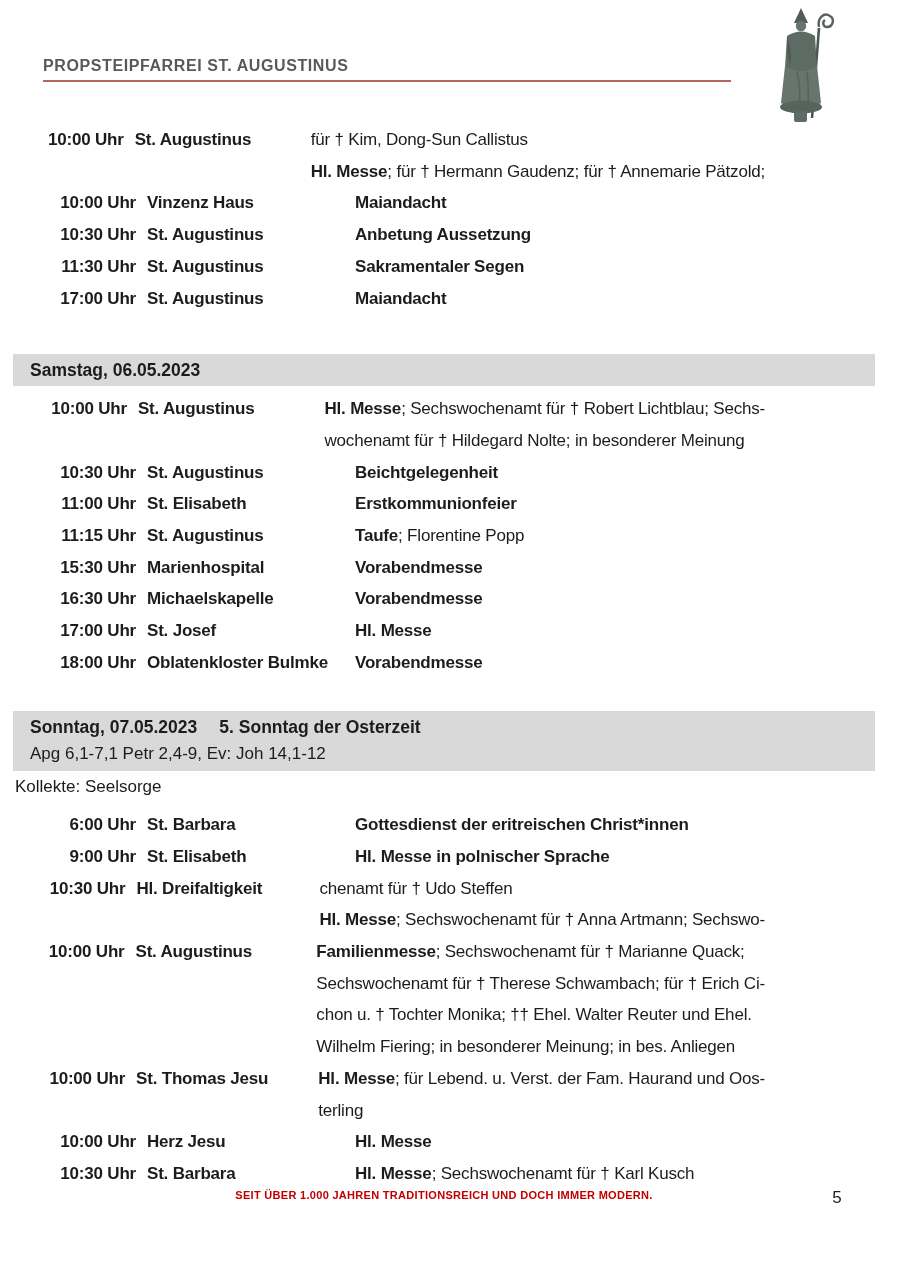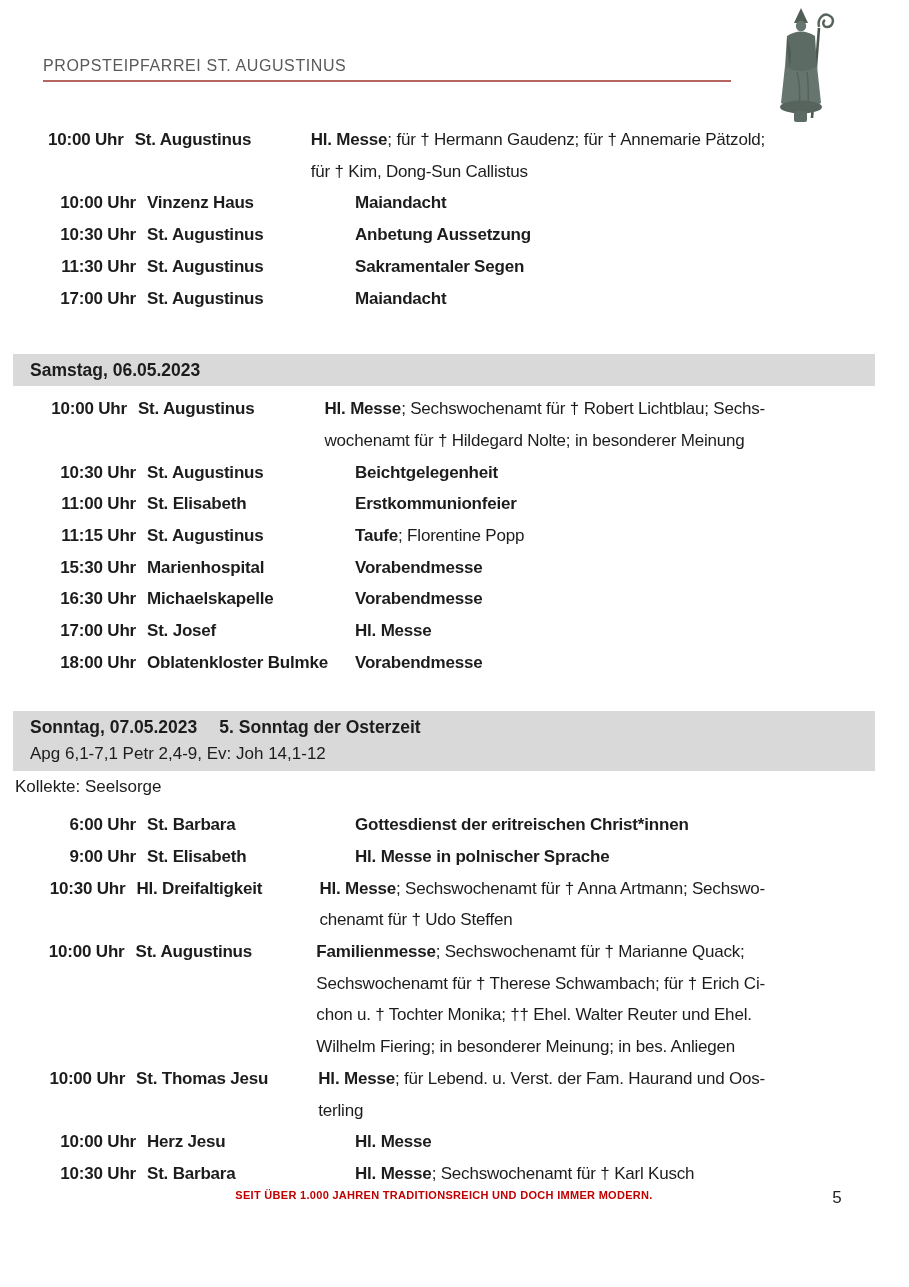--- a/index.html
+++ b/index.html
@@ -10,21 +10,21 @@
     --ink:#1c1c1c;
   }
   *{margin:0;padding:0;box-sizing:border-box;}
   html,body{background:#fff;}
   body{
     width:909px;height:1287px;position:relative;overflow:hidden;
     font-family:"Liberation Sans", sans-serif;color:var(--ink);
   }
   .header-block{position:absolute;left:43px;top:56px;width:688px;}
   .header-title{
-    font-size:16px;font-weight:normal;letter-spacing:.6px;
+    font-size:16px;font-weight:bold;letter-spacing:.6px;
     color:var(--header-gray);line-height:20px;
   }
   .header-rule{height:2px;background:var(--rule-red);margin-top:4px;}
   .statue{position:absolute;left:757px;top:6px;width:88px;height:118px;}
 
   .schedule{position:absolute;left:0;top:124px;width:765px;}
 
   .row{display:flex;align-items:flex-start;font-size:17px;letter-spacing:-0.2px;}
   .row .t{width:88px;margin-left:48px;text-align:right;font-weight:bold;line-height:31.7px;white-space:nowrap;}
   .row .l{width:208px;margin-left:11px;font-weight:bold;line-height:31.7px;white-space:nowrap;}
@@ -77,22 +77,22 @@
   <ellipse cx="44" cy="101" rx="21" ry="6.5" fill="#57645d"></ellipse>
   <rect x="37" y="105" width="13" height="11" rx="2" fill="#5c6b63"></rect>
 </svg>
 
 <div class="schedule" id="schedule">
     <div class="rows">
       <div class="row">
         <div class="t">10:00 Uhr</div>
         <div class="l">St. Augustinus</div>
         <div class="d">
+          <div class="line">für † Kim, Dong-Sun Callistus</div>
           <div class="line"><span class="b">Hl. Messe</span><span>; für † Hermann Gaudenz; für † Annemarie Pätzold;</span></div>
-          <div class="line">für † Kim, Dong-Sun Callistus</div>
         </div>
       </div>
       <div class="row">
         <div class="t">10:00 Uhr</div>
         <div class="l">Vinzenz Haus</div>
         <div class="d">
           <div class="line"><span class="b">Maiandacht</span></div>
         </div>
       </div>
       <div class="row">
@@ -196,22 +196,22 @@
         <div class="t">9:00 Uhr</div>
         <div class="l">St. Elisabeth</div>
         <div class="d">
           <div class="line"><span class="b">Hl. Messe in polnischer Sprache</span></div>
         </div>
       </div>
       <div class="row">
         <div class="t">10:30 Uhr</div>
         <div class="l">Hl. Dreifaltigkeit</div>
         <div class="d">
+          <div class="line">chenamt für † Udo Steffen</div>
           <div class="line"><span class="b">Hl. Messe</span><span>; Sechswochenamt für † Anna Artmann; Sechswo-</span></div>
-          <div class="line">chenamt für † Udo Steffen</div>
         </div>
       </div>
       <div class="row">
         <div class="t">10:00 Uhr</div>
         <div class="l">St. Augustinus</div>
         <div class="d">
           <div class="line"><span class="b">Familienmesse</span><span>; Sechswochenamt für † Marianne Quack;</span></div>
           <div class="line">Sechswochenamt für † Therese Schwambach; für † Erich Ci-</div>
           <div class="line">chon u. † Tochter Monika; †† Ehel. Walter Reuter und Ehel.</div>
           <div class="line">Wilhelm Fiering; in besonderer Meinung; in bes. Anliegen</div>

